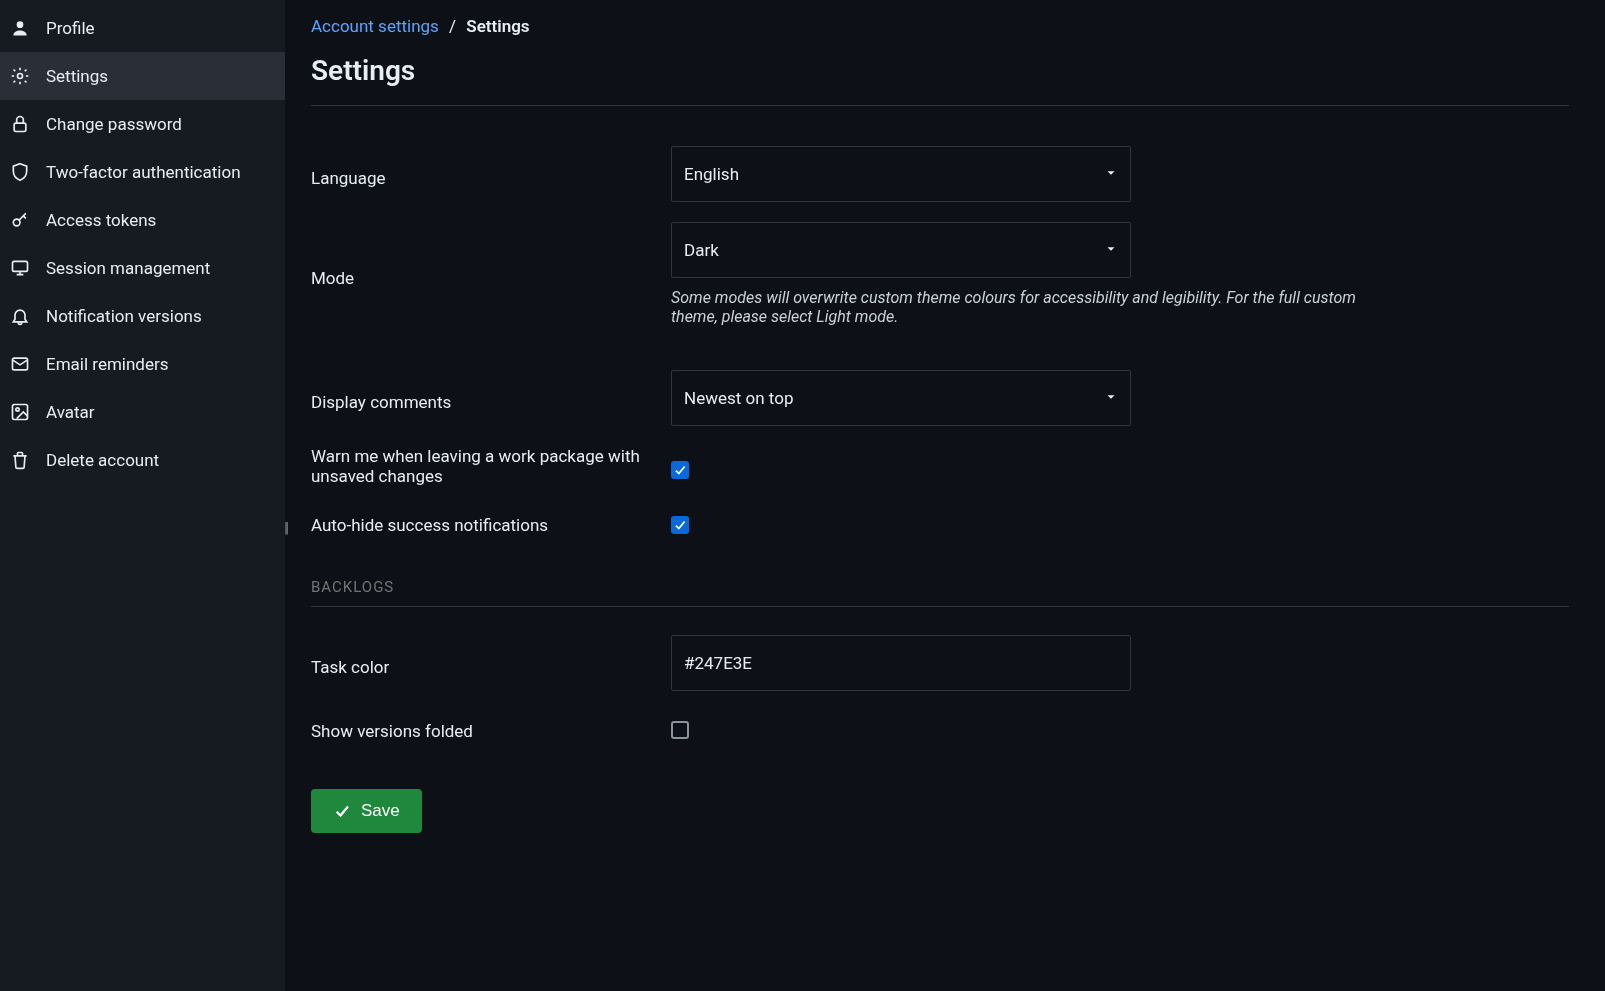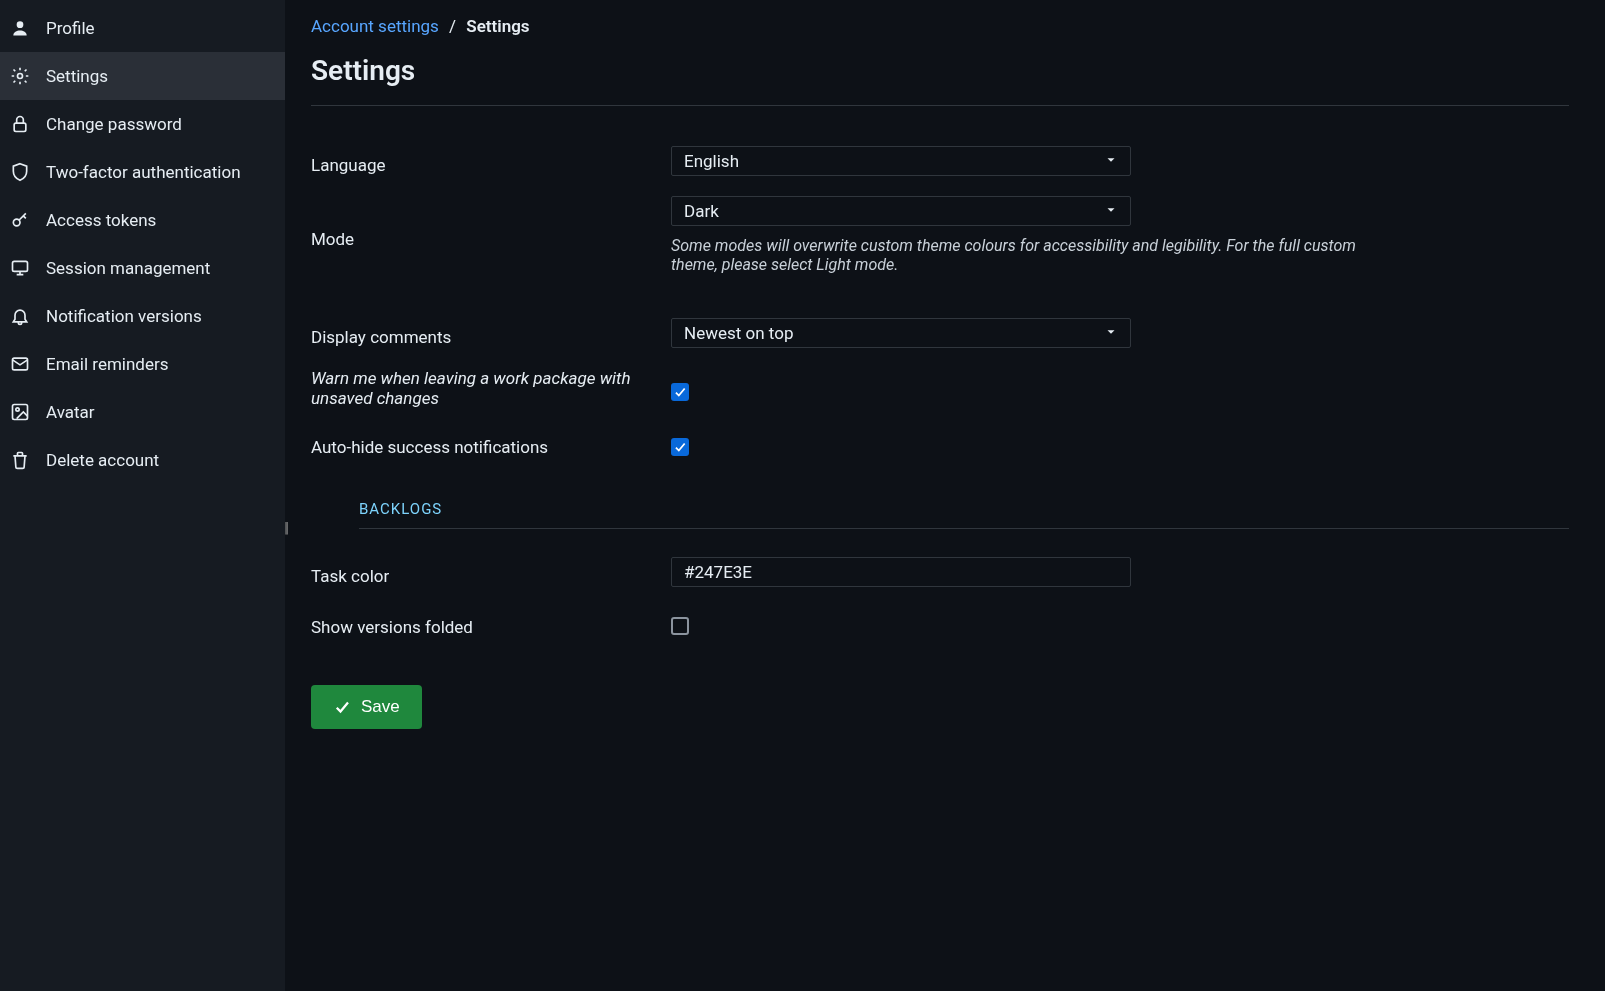--- a/index.html
+++ b/index.html
@@ -79,21 +79,21 @@
     font-size: 17px;
     flex-shrink: 0;
   }
   .form-control {
     width: 460px;
   }
   .select-wrap, .text-wrap {
     position: relative;
     border: 1px solid #30363d;
     border-radius: 2px;
-    height: 30px;
+    height: 56px;
     display: flex;
     align-items: center;
     padding: 0 12px;
     font-size: 17px;
     background: #0d1117;
   }
   .select-wrap .caret {
     position: absolute;
     right: 12px;
     top: 50%;
@@ -114,26 +114,25 @@
     align-items: center;
     justify-content: center;
     margin-top: 10px;
   }
   .checkbox.checked { background: #0969da; }
   .checkbox.checked svg { width: 14px; height: 14px; stroke: #fff; fill: none; stroke-width: 3; }
   .checkbox.unchecked { border: 2px solid #8b949e; background: transparent; }
   .section-header {
     font-size: 15px;
     letter-spacing: 1px;
-    color: #7dd3fc;
+    color: #737373;
     padding-bottom: 10px;
     border-bottom: 1px solid #30363d;
     margin-top: 42px;
     margin-bottom: 28px;
-    margin-left: 48px;
   }
   .save-btn {
     background: #1f883d;
     color: #fff;
     border: none;
     border-radius: 4px;
     padding: 12px 22px;
     font-size: 17px;
     display: inline-flex;
     align-items: center;
@@ -281,21 +280,21 @@
       <div class="select-wrap">
         <span>Newest on top</span>
         <span class="caret"><svg viewBox="0 0 24 24">
               <path d="M6 9l6 6 6-6z"></path>
             </svg></span>
       </div>
     </div>
   </div>
 
   <div class="form-row">
-    <div class="form-label" style="padding-top:0;font-style:italic;">Warn me when leaving a work package with unsaved changes</div>
+    <div class="form-label" style="padding-top:0;">Warn me when leaving a work package with unsaved changes</div>
     <div>
       <div class="checkbox checked">
         <svg viewBox="0 0 24 24">
             <polyline points="5 13 10 18 20 6"></polyline>
           </svg>
       </div>
     </div>
   </div>
 
   <div class="form-row">

